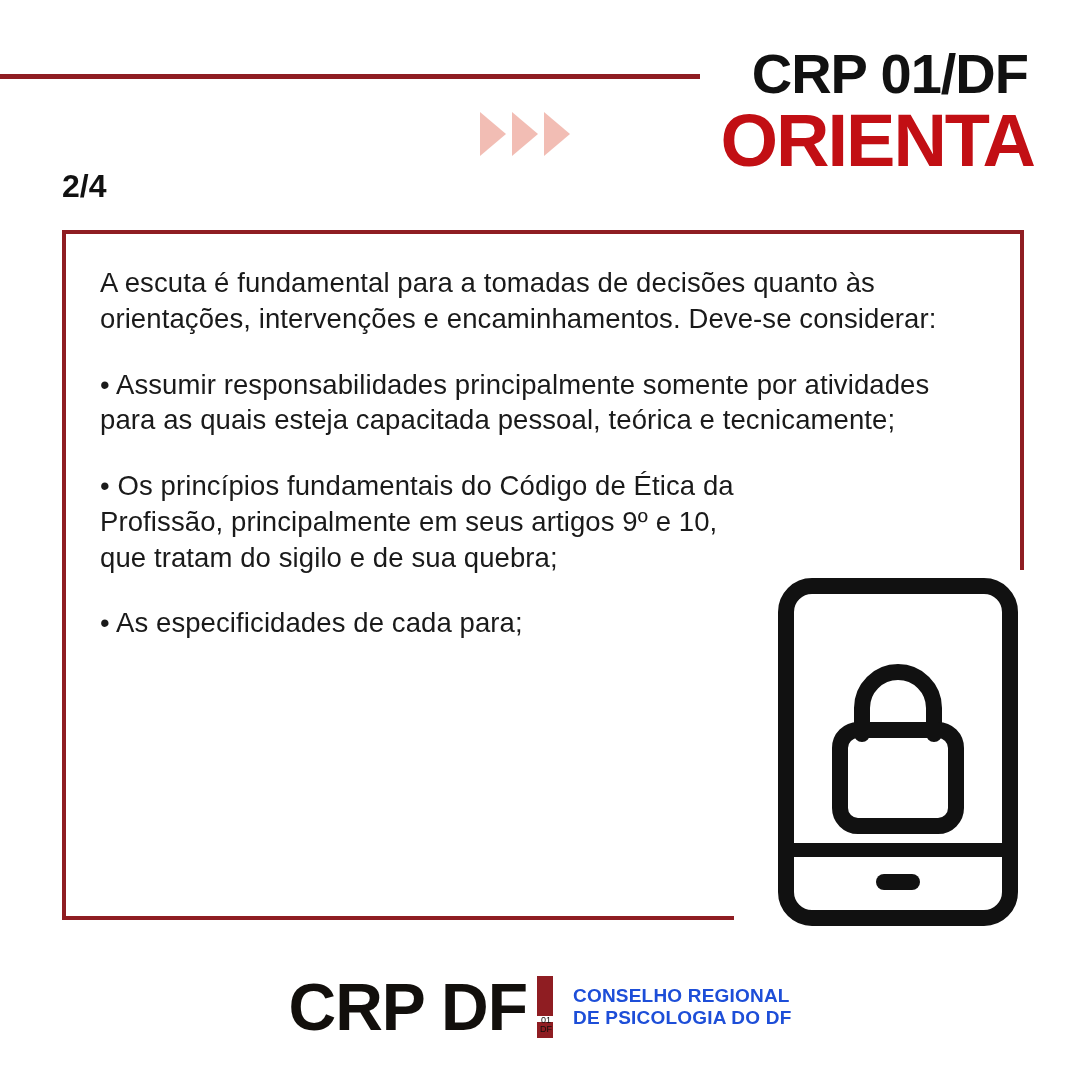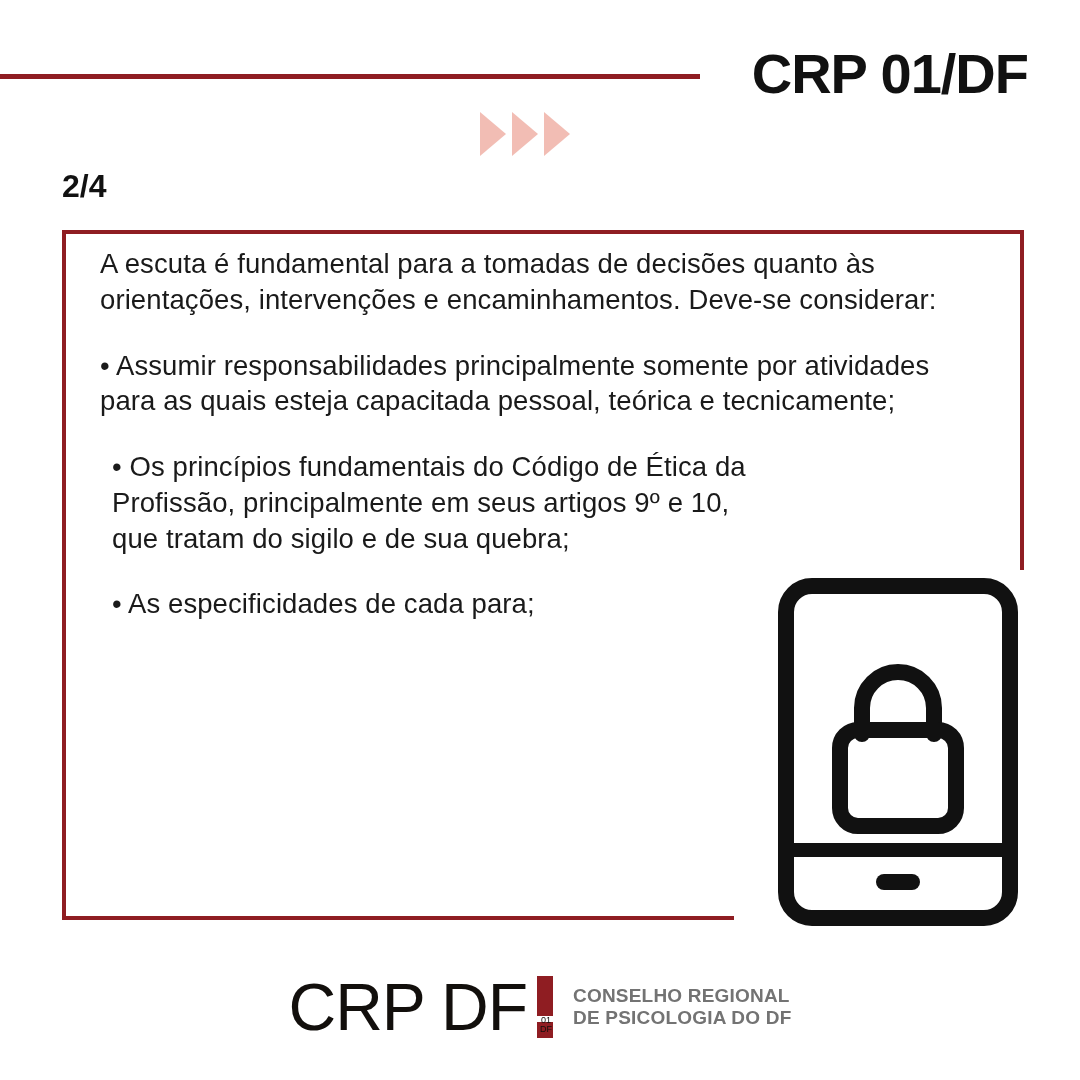--- a/index.html
+++ b/index.html
@@ -106,33 +106,33 @@
   }
   .frame-top    { left: 0;    top: 0;    width: 962px; height: 4px; }
   .frame-left   { left: 0;    top: 0;    width: 4px;   height: 690px; }
   .frame-right  { left: 958px; top: 0;   width: 4px;   height: 340px; }
   .frame-bottom { left: 0;    top: 686px; width: 672px; height: 4px; }
 
   
   .body-text {
     position: absolute;
     left: 100px;
-    top: 246px;
+    top: 265px;
     width: 880px;
     font-size: 27.5px;
     line-height: 1.30;
     color: #1a1a1a;
     letter-spacing: 0.1px;
   }
   .para {
     margin: 0 0 30px 0;
     white-space: pre-line;
   }
   .para:last-child { margin-bottom: 0; }
-  .para.narrow { width: 640px; margin-left: 12px; }
+  .para.narrow { width: 640px; }
 
   
   .phone-illustration {
     position: absolute;
     left: 778px;
     top: 578px;
     width: 240px;
     height: 348px;
   }
 
@@ -143,21 +143,21 @@
     top: 952px;
     width: 1080px;
     height: 110px;
     display: flex;
     align-items: center;
     justify-content: center;
     gap: 14px;
   }
   .logo-mark {
     font-size: 66px;
-    font-weight: normal;
+    font-weight: bold;
     letter-spacing: -1px;
     color: #120f0c;
     line-height: 1;
     font-family: "Liberation Sans", sans-serif;
   }
   .logo-bang {
     position: relative;
     width: 22px;
     height: 62px;
     margin-left: -6px;
@@ -185,21 +185,21 @@
     width: 22px;
     text-align: center;
     font-size: 9px;
     font-weight: normal;
     color: #120f0c;
     line-height: 1.05;
   }
   .logo-words {
     font-size: 19px;
     font-weight: bold;
-    color: #737373;
+    color: #1d4ed8;
     line-height: 1.15;
     letter-spacing: 0.2px;
     margin-left: 2px;
   }
 </style>
 </head>
 <body>
 
 <div class="slide">
 
@@ -209,20 +209,21 @@
     <div class="brand-line1">
       <span>CRP 01</span><span class="slash">/</span><span>DF</span>
     </div>
 
     <div class="chevrons">
       <span class="chev"></span>
       <span class="chev"></span>
       <span class="chev"></span>
     </div>
 
+    <div class="brand-line2">ORIENTA</div>
   </div>
 
   <div class="page-counter">2/4</div>
 
   <div class="frame">
     <div class="frame-line frame-top"></div>
     <div class="frame-line frame-left"></div>
     <div class="frame-line frame-right"></div>
     <div class="frame-line frame-bottom"></div>
   </div>

